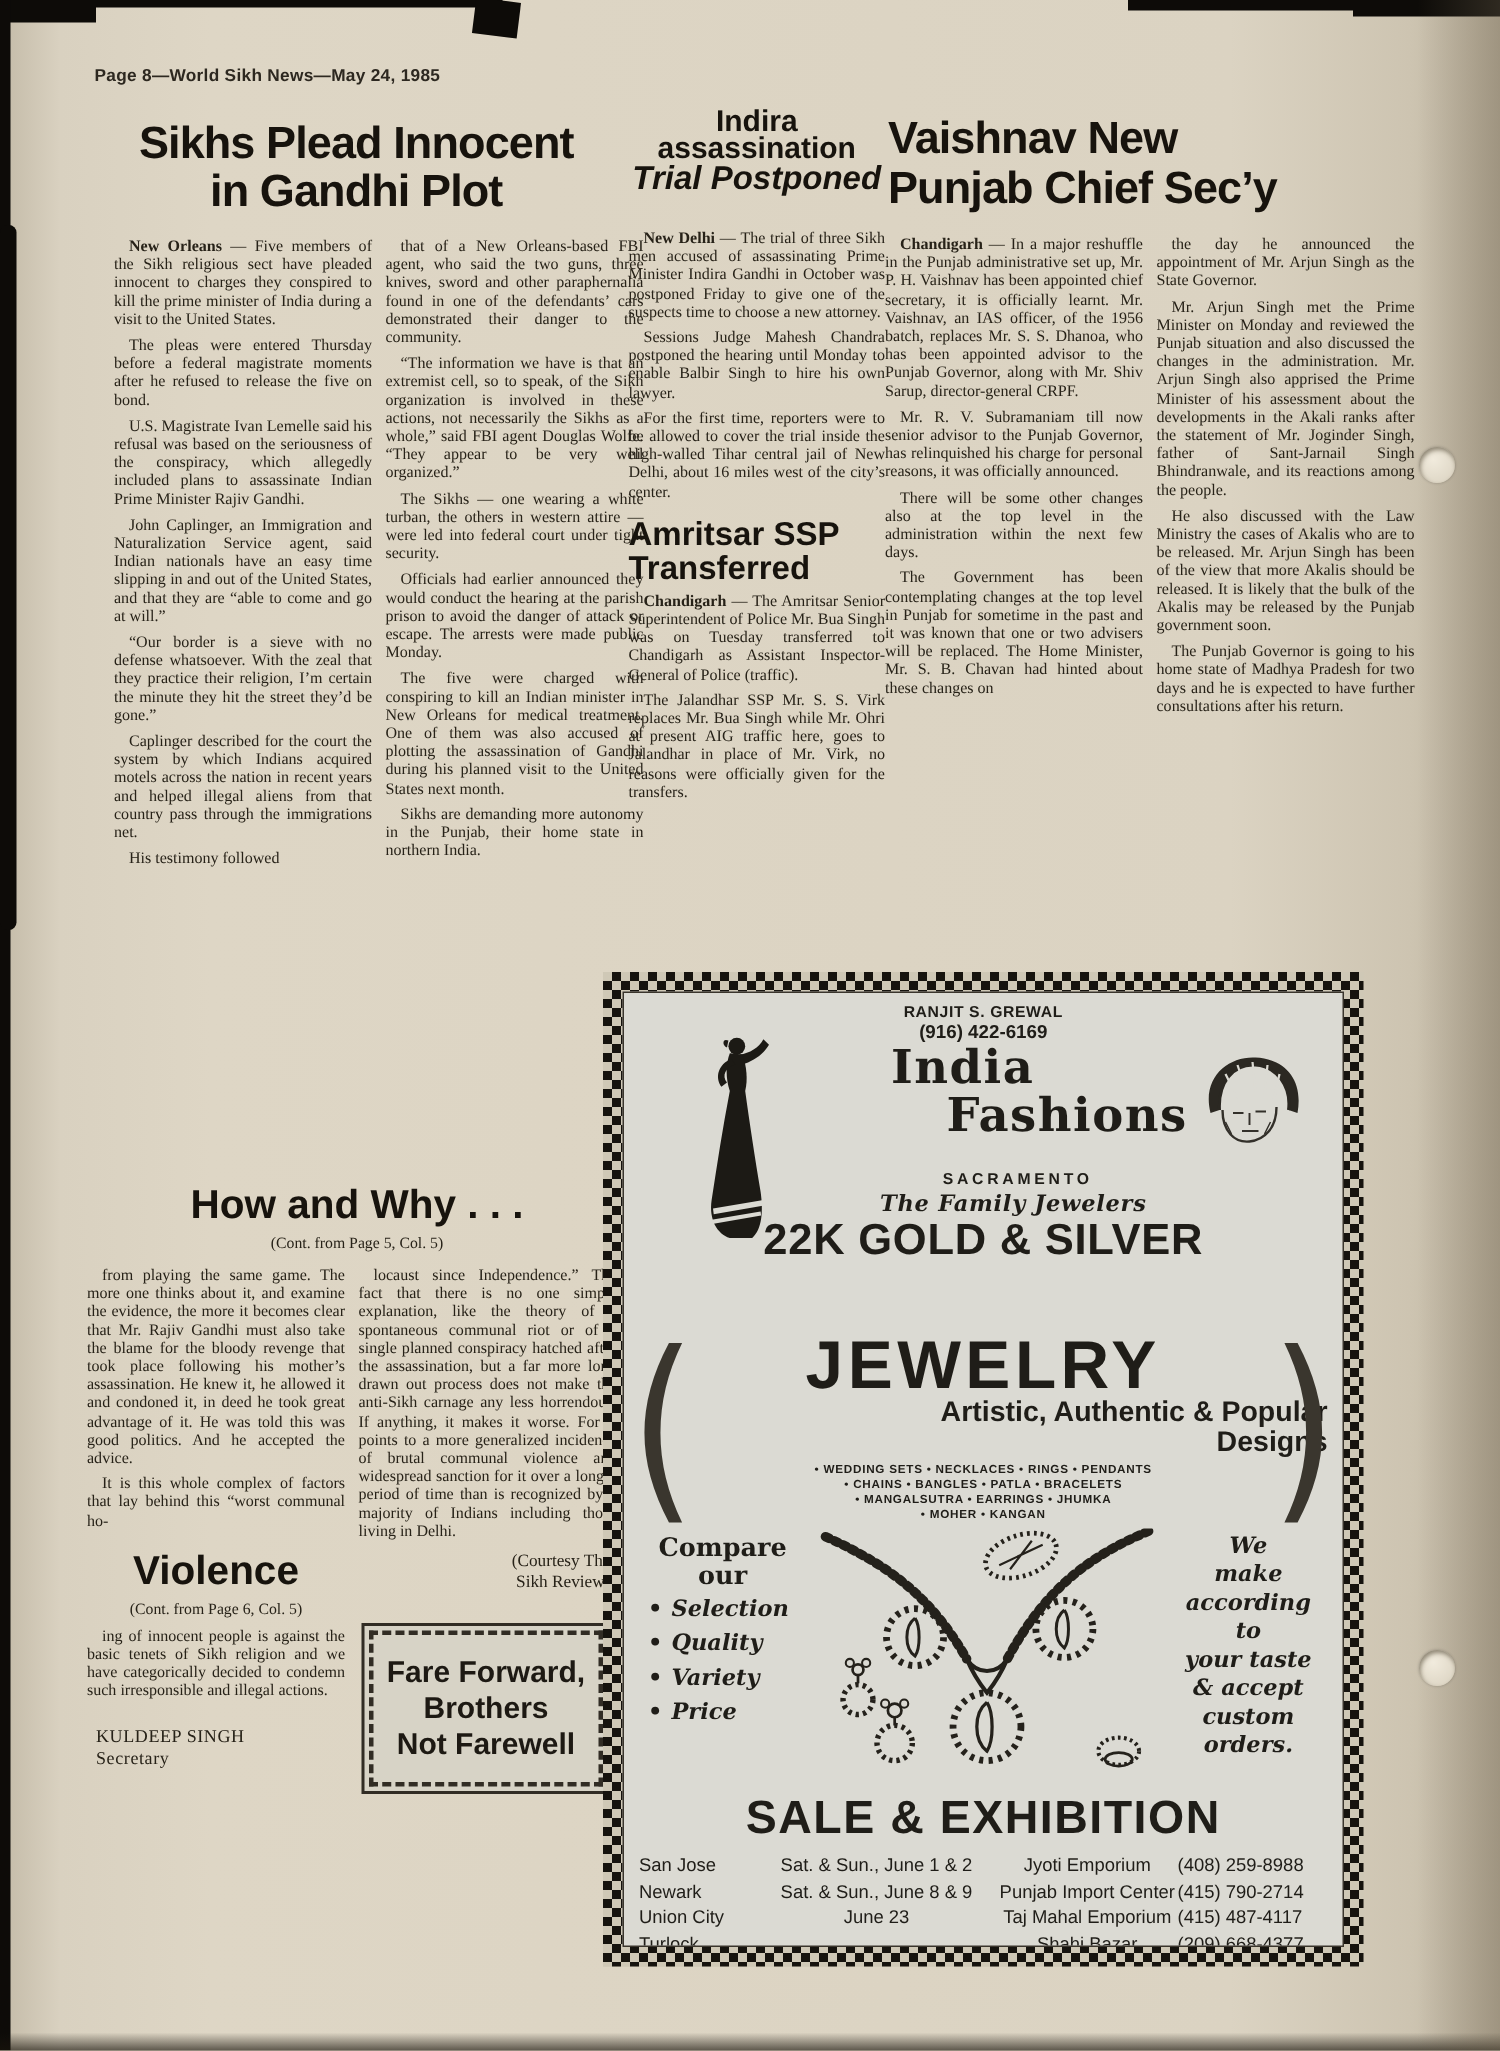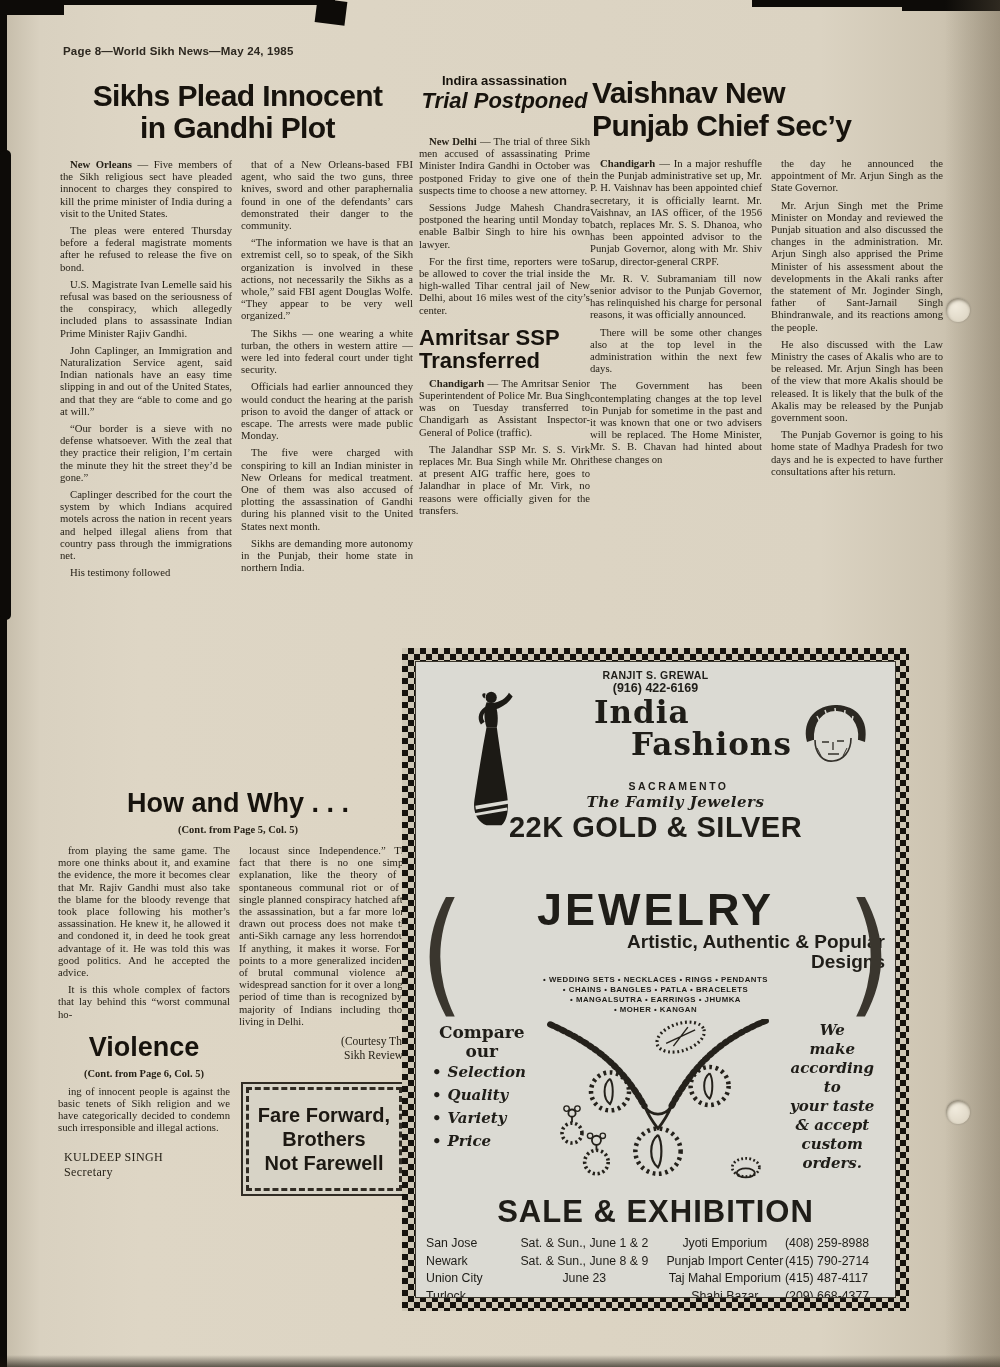--- a/index.html
+++ b/index.html
@@ -21,31 +21,31 @@
     font-weight:bold;font-size:11.5px;color:#2d2820;letter-spacing:.2px;}
   
   .cols{display:flex;gap:9px;}
   .col{width:172px;}
   .para{margin:0 0 5px;text-align:justify;font-size:10.7px;line-height:12.2px;text-indent:10px;}
   .dateline{font-weight:bold;}
   .head-sans{font-family:"Liberation Sans","DejaVu Sans",sans-serif;font-weight:bold;color:#17130d;}
   
   #gandhi-head{position:absolute;left:55px;top:80px;width:365px;text-align:center;
     font-size:30px;line-height:32px;letter-spacing:-.6px;}
-  #gandhi-cols{position:absolute;left:60px;top:158px;}
+  #gandhi-cols{position:absolute;left:76px;top:158px;}
   #mid-col{position:absolute;left:419px;top:72px;width:171px;}
-  .mid-head1{font-size:13px;line-height:18px;text-align:center;}
+  .mid-head1{font-size:20px;line-height:18px;text-align:center;}
   .mid-head2{font-size:22px;line-height:22px;text-align:center;margin-bottom:23px;font-style:italic;}
   .mid-head3{font-size:22px;line-height:23px;margin:10px 0 5px;}
   #vaishnav-head{position:absolute;left:592px;top:76px;width:370px;
     font-size:30px;line-height:33px;letter-spacing:-.6px;}
   #vaishnav-cols{position:absolute;left:590px;top:157px;}
   #howwhy-block{position:absolute;left:58px;top:789px;width:360px;}
   #howwhy-headline{text-align:center;font-size:27px;line-height:28px;}
-  .continuation{text-align:center;font-weight:bold;font-size:10.5px;margin-top:7px;}
+  .continuation{text-align:center;font-weight:normal;font-size:10.5px;margin-top:7px;}
   #howwhy-cols{margin-top:9px;}
   .violence-headline{text-align:center;font-size:27px;line-height:27px;margin-top:14px;}
   .signature{margin-top:16px;padding-left:6px;font-size:12px;line-height:15px;letter-spacing:.4px;}
   .courtesy{margin-top:8px;padding-right:4px;text-align:right;font-size:11.5px;line-height:13.5px;}
   
   .fare-box{margin:20px 0 0 2px;width:166px;background:#d7d3c6;border:2px solid #312c24;padding:3px;}
   .fare-inner{border:3px dashed #312c24;padding:13px 4px;text-align:center;
     font-family:"Liberation Sans",sans-serif;font-weight:bold;font-size:20px;line-height:24px;color:#1d1913;}
   
   #ad{position:absolute;left:402px;top:648px;width:507px;height:663px;padding:13px;

